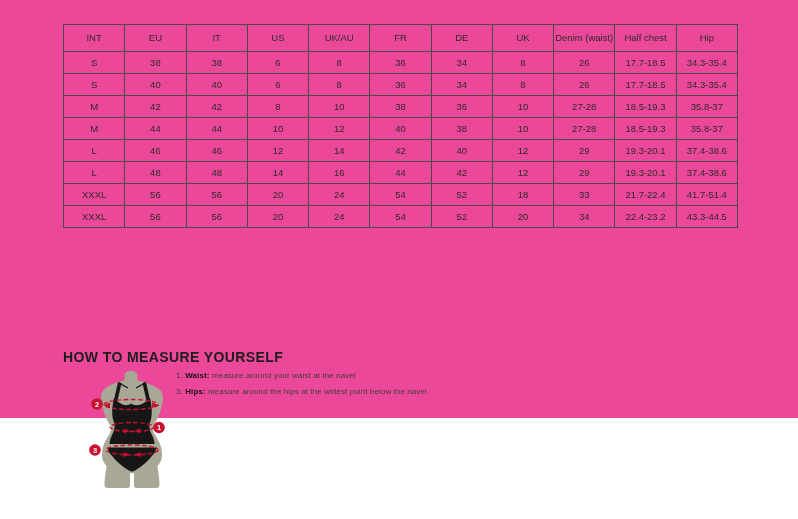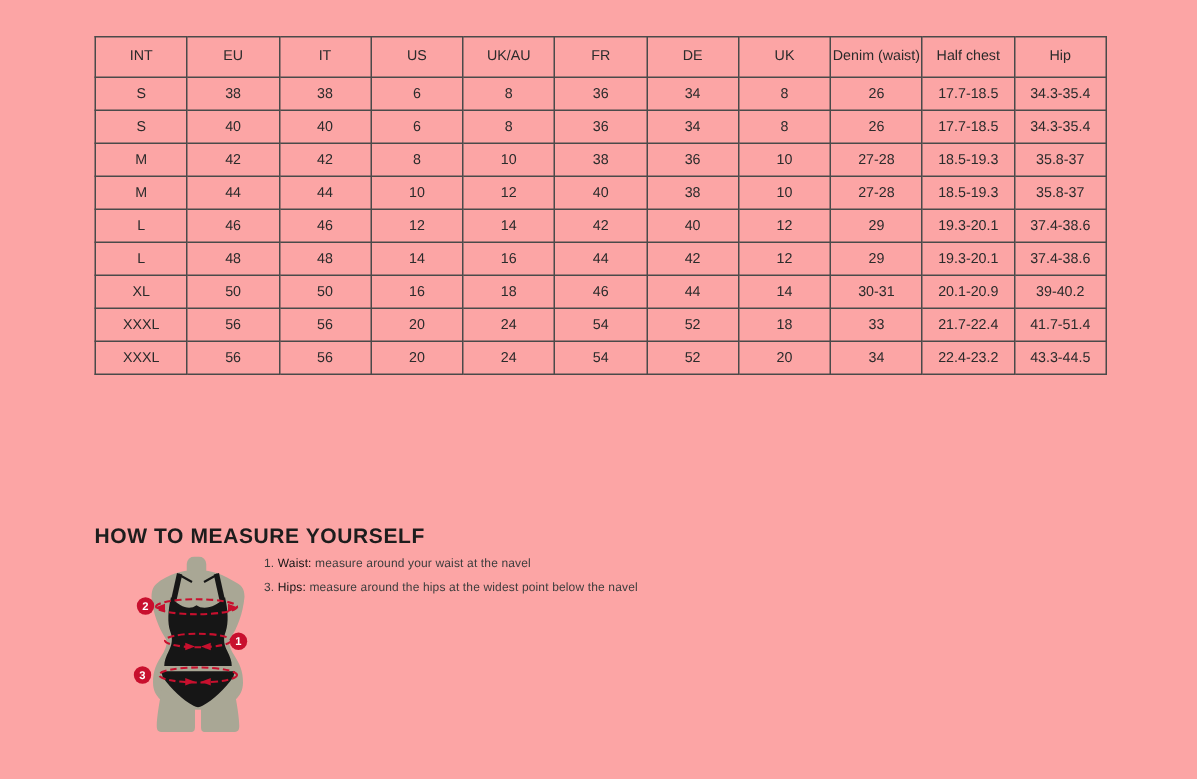--- a/index.html
+++ b/index.html
@@ -2,21 +2,21 @@
 <html style="--accent_red: #c8102e; --mannequin: #a9a795; --garment: #161616; --table_border: #4a4a4a;"><head>
 <meta charset="utf-8">
 <style>
   * { box-sizing: border-box; margin: 0; padding: 0; }
   html, body { background: #ffffff; }
   body {
     width: 798px; height: 519px; position: relative; overflow: hidden;
     font-family: "Liberation Sans", "DejaVu Sans", sans-serif;
     color: #2b2b2b;
   }
-  .stage { position: absolute; left: 0; top: 0; width: 798px; height: 519px; background: #fca5a5; }
+  .stage { position: absolute; left: 0; top: 0; width: 798px; height: 418px; background: #ec4899; }
 
   
   table.size-chart {
     position: absolute; left: 63px; top: 24px; width: 675px;
     border-collapse: collapse; table-layout: fixed;
     font-size: 9.5px; color: #2b2b2b;
   }
   table.size-chart th, table.size-chart td {
     border: 1px solid var(--table_border, #4a4a4a);
     text-align: center; vertical-align: middle;
@@ -28,21 +28,21 @@
   
   .measure-title {
     position: absolute; left: 63px; top: 349px;
     font-size: 14px; font-weight: 700; color: #1d1d1d; letter-spacing: 0.4px;
   }
   ol.steps {
     position: absolute; left: 176px; top: 368px;
     list-style: none; font-size: 8px; color: #3d3d3d; letter-spacing: 0.1px;
   }
   ol.steps .step { height: 15.5px; line-height: 15.5px; white-space: nowrap; }
-  ol.steps .step b { font-weight: 400; color: #141414; }
+  ol.steps .step b { font-weight: 700; color: #141414; }
   ol.steps .step .num { color: #3d3d3d; }
 
   
   .figure-wrap { position: absolute; left: 80px; top: 371px; width: 104px; height: 118px; }
   .skin   { fill: var(--mannequin, #a9a795); }
   .garb   { fill: var(--garment, #161616); }
   .redfill{ fill: var(--accent_red, #c8102e); }
   .redline{ fill: none; stroke: var(--accent_red, #c8102e); stroke-width: 1.4; stroke-dasharray: 4.5 2.5; }
   .strapline { fill: none; stroke: var(--garment, #161616); stroke-width: 1.4; }
   .badge-num {
@@ -144,33 +144,20 @@
           <td>14</td>
           <td>16</td>
           <td>44</td>
           <td>42</td>
           <td>12</td>
           <td>29</td>
           <td>19.3-20.1</td>
           <td>37.4-38.6</td>
         </tr>
         <tr>
-          <td>XL</td>
-          <td>50</td>
-          <td>50</td>
-          <td>16</td>
-          <td>18</td>
-          <td>46</td>
-          <td>44</td>
-          <td>14</td>
-          <td>30-31</td>
-          <td>20.1-20.9</td>
-          <td>39-40.2</td>
-        </tr>
-        <tr>
           <td>XXXL</td>
           <td>56</td>
           <td>56</td>
           <td>20</td>
           <td>24</td>
           <td>54</td>
           <td>52</td>
           <td>18</td>
           <td>33</td>
           <td>21.7-22.4</td>

